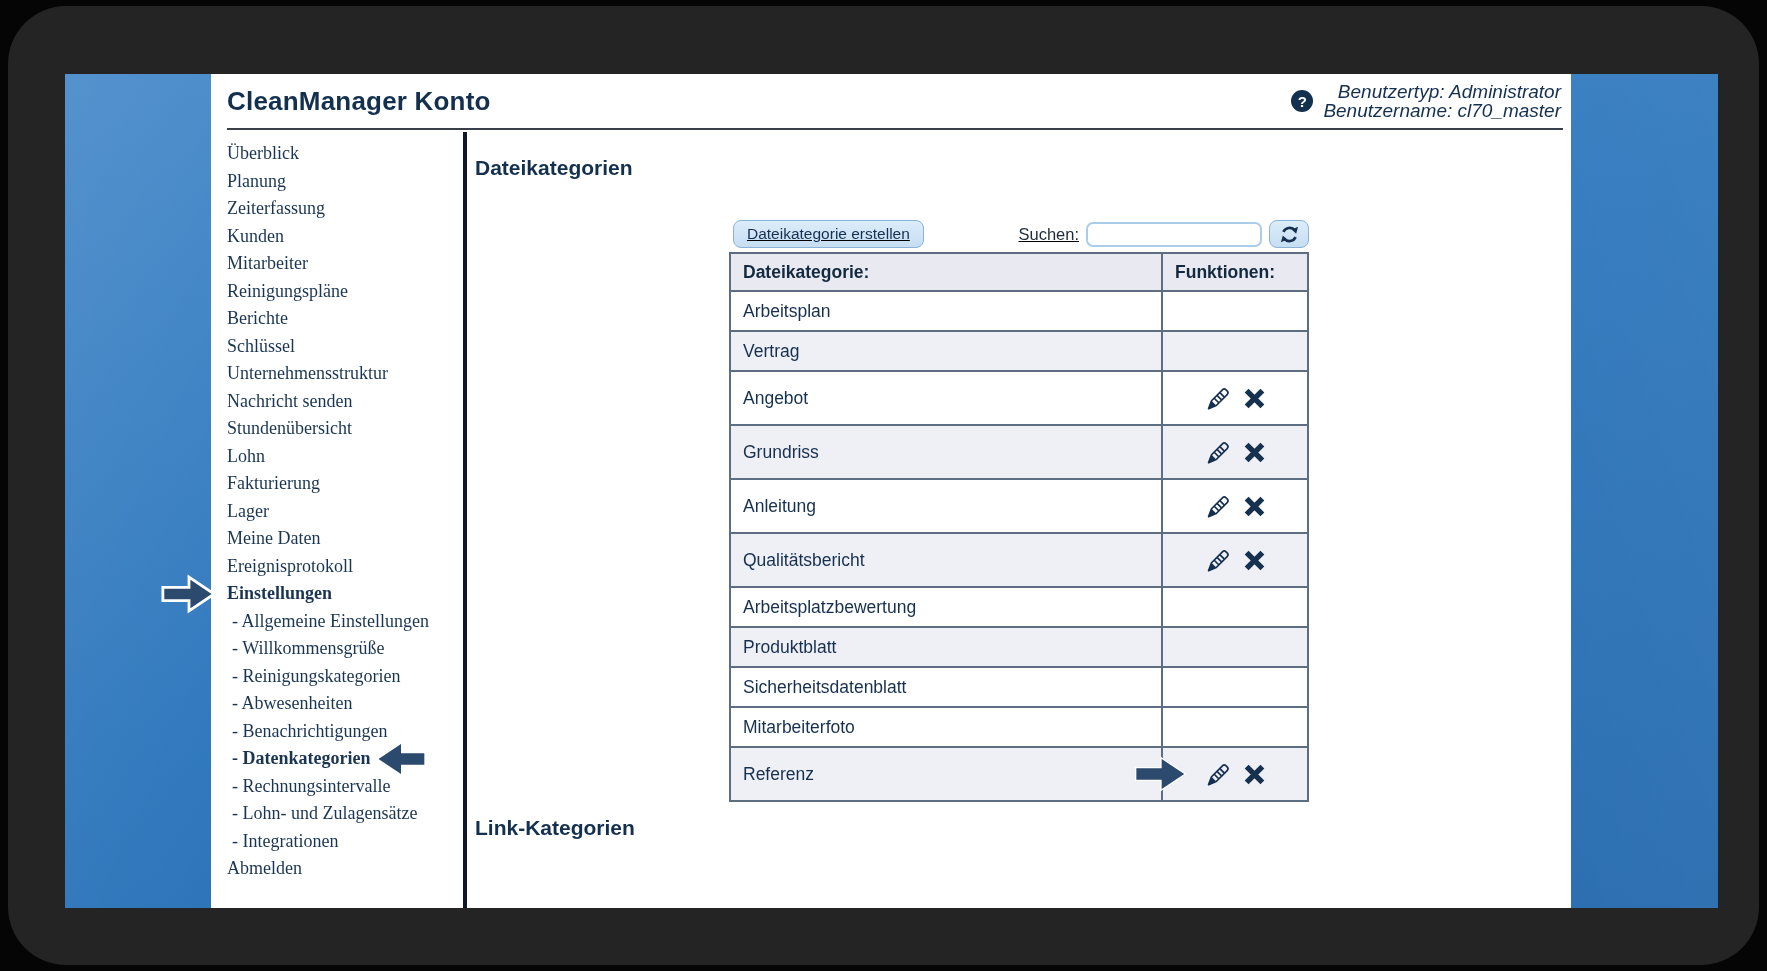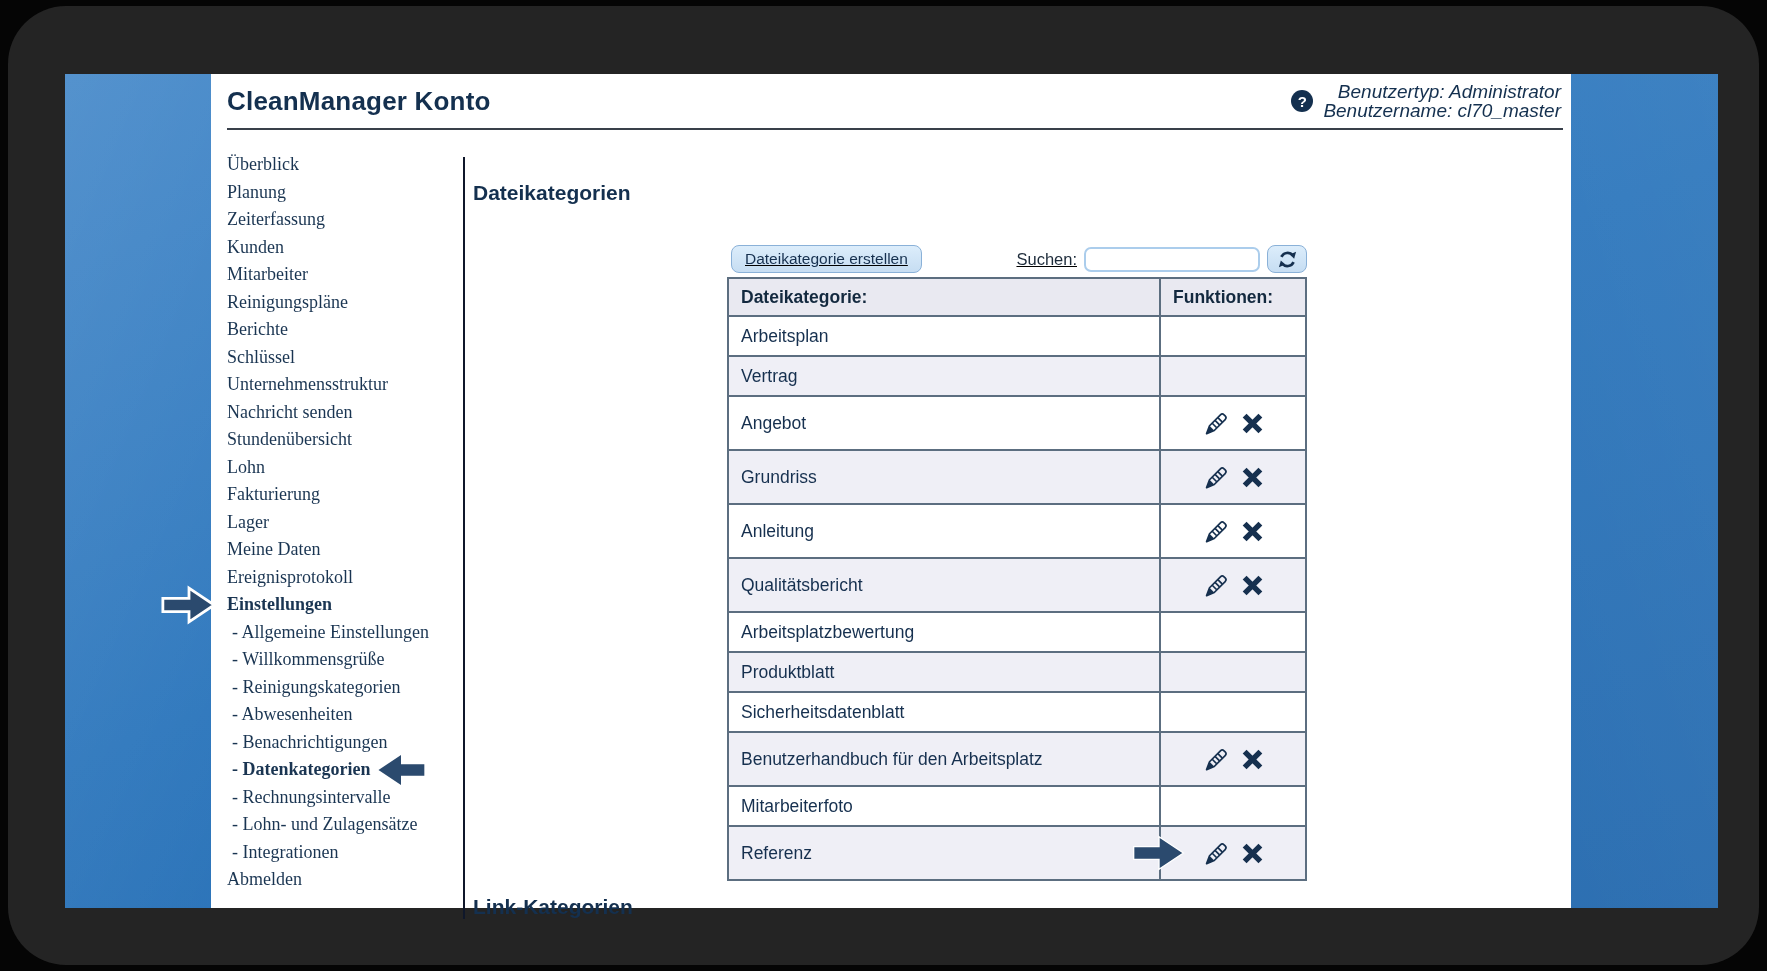--- a/index.html
+++ b/index.html
@@ -9,21 +9,21 @@
        background:#242424;border-radius:58px;}
   .screen{position:absolute;left:57px;top:68px;width:1653px;height:834px;
        background:
          linear-gradient(115deg, rgba(255,255,255,0.10) 0%, rgba(255,255,255,0) 26%),
          linear-gradient(52deg, rgba(255,255,255,0) 34%, rgba(255,255,255,0.07) 47%, rgba(255,255,255,0) 58%),
          linear-gradient(250deg, rgba(255,255,255,0.06) 0%, rgba(255,255,255,0) 30%),
          linear-gradient(160deg, #4186c8 0%, #2f78bd 48%, #2a6db0 100%);}
   .app-window{position:absolute;left:146px;top:0;width:1360px;height:834px;background:#ffffff;}
 
   
-  .app-header{height:56px;margin:0 8px 13px 16px;border-bottom:2px solid #39404a;
+  .app-header{height:56px;margin:0 8px 2px 16px;border-bottom:2px solid #39404a;
        display:flex;align-items:center;position:relative;box-sizing:border-box;}
   .app-title{font-size:26px;font-weight:bold;color:#14304f;letter-spacing:0.2px;}
   .header-right{margin-left:auto;display:flex;align-items:center;gap:10px;padding-right:2px;}
   .help-badge{width:22px;height:22px;border-radius:50%;background:#14304f;color:#ffffff;
        font-size:15px;font-weight:bold;display:flex;align-items:center;justify-content:center;
        cursor:default;}
   .user-block{text-align:right;font-style:italic;color:#14304f;font-size:19px;line-height:19px;}
 
   
   .body-row{display:flex;height:776px;}
@@ -33,21 +33,21 @@
   .side-item.bold{font-weight:bold;}
   .side-item.sub{padding-left:5px;}
   .side-item .lbl{position:relative;display:inline-block;}
   .arrow{fill:#2b4a6e;}
   .arrow-into{position:absolute;left:-66px;top:50%;transform:translateY(-50%);
        width:56px;height:42px;}
   .arrow-into path{stroke:#ffffff;stroke-width:3;}
   .arrow-after{position:absolute;left:calc(100% + 6px);top:50%;transform:translateY(-50%);
        width:50px;height:38px;}
 
-  .main{flex:1;border-left:2px solid #0f172a;padding:24px 0 0 8px;box-sizing:border-box;margin-top:14px;}
+  .main{flex:1;border-left:4px solid #0f172a;padding:24px 0 0 8px;box-sizing:border-box;}
   .section-title{font-size:21px;font-weight:bold;color:#14304f;margin:0;}
   .link-title{margin-top:14px;}
 
   
   .table-area{margin-left:254px;margin-top:40px;width:580px;}
   .toolbar{display:flex;align-items:flex-start;margin-bottom:2px;height:30px;text-decoration:underline;}
   .btn{background:linear-gradient(#dcedfb,#c6ddf2);border:1px solid #8ab1d8;border-radius:8px;
        color:#16304f;font-size:15.5px;font-family:inherit;padding:4px 13px;cursor:pointer;
        margin-left:4px;}
   .search-group{margin-left:auto;display:flex;align-items:center;}
@@ -373,38 +373,20 @@
   </tr>
 
   <tr class="short">
     <td class="name-cell">Sicherheitsdatenblatt</td>
     <td class="actions-cell">
       
       
     </td>
   </tr>
 
-  <tr class="tall alt">
-    <td class="name-cell">Benutzerhandbuch für den Arbeitsplatz</td>
-    <td class="actions-cell">
-
-      <span class="actions-inner">
-        <svg class="icon-btn" width="27" height="27" viewBox="0 0 24 24">
-          <g fill="none" stroke="#16304f" stroke-width="1.5" stroke-linejoin="round">
-            <path d="M3.2 21 L5.8 14 L15.5 4.3 Q17.1 2.7 18.7 4.3 L19.7 5.3 Q21.3 6.9 19.7 8.5 L10 18.2 Z"></path>
-            <path d="M8.2 11.8 l4 4 M10.7 9.3 l4 4 M13.2 6.8 l4 4"></path>
-          </g>
-          <path fill="#16304f" d="M3.2 21 L5.8 14 L10 18.2 Z"></path>
-        </svg>
-        <svg class="icon-btn" width="21" height="21" viewBox="0 0 20 20">
-          <path d="M2.5 2.5 L17.5 17.5 M17.5 2.5 L2.5 17.5" stroke="#16304f" stroke-width="5.2"></path>
-        </svg>
-      </span>
-    </td>
-  </tr>
 
   <tr class="short">
     <td class="name-cell">Mitarbeiterfoto</td>
     <td class="actions-cell">
       
       
     </td>
   </tr>
 
   <tr class="tall alt">

